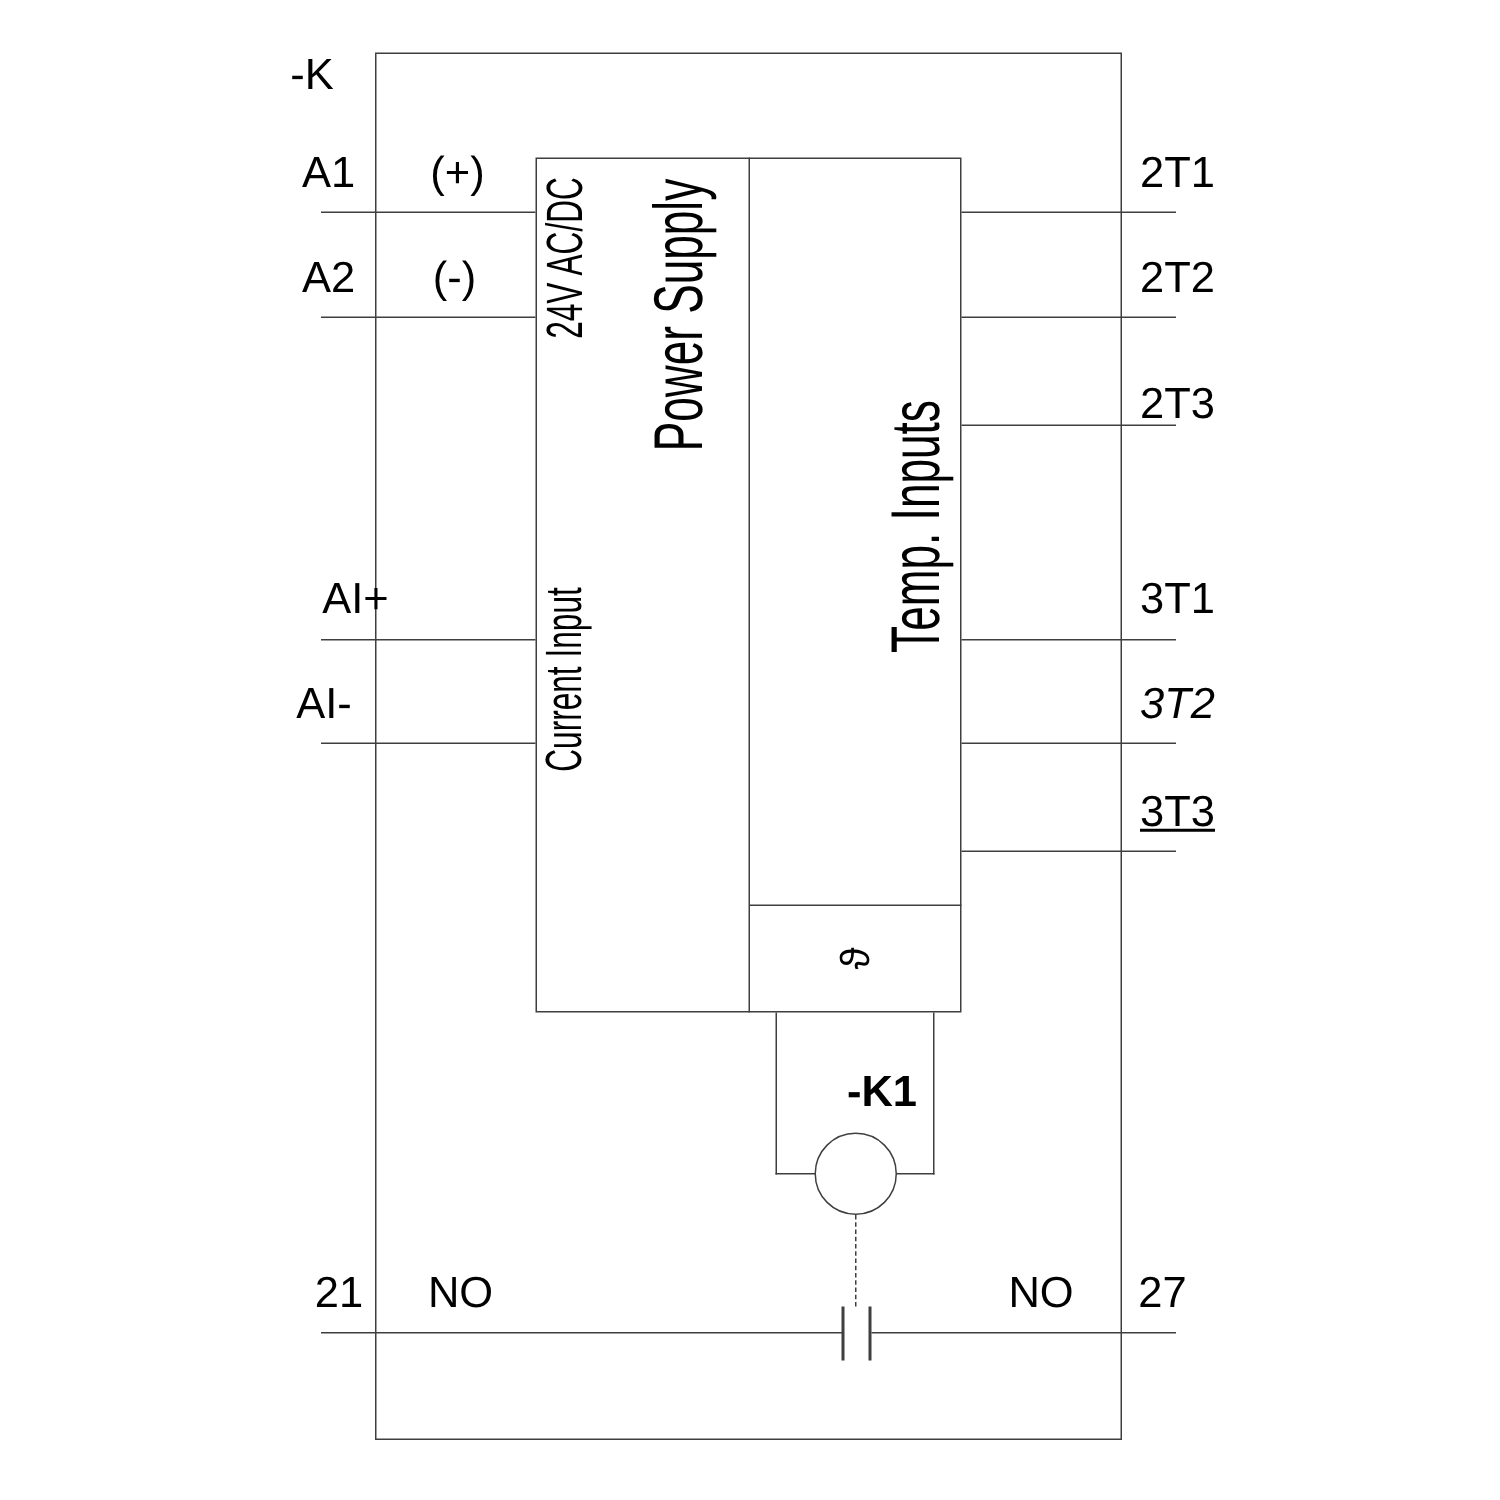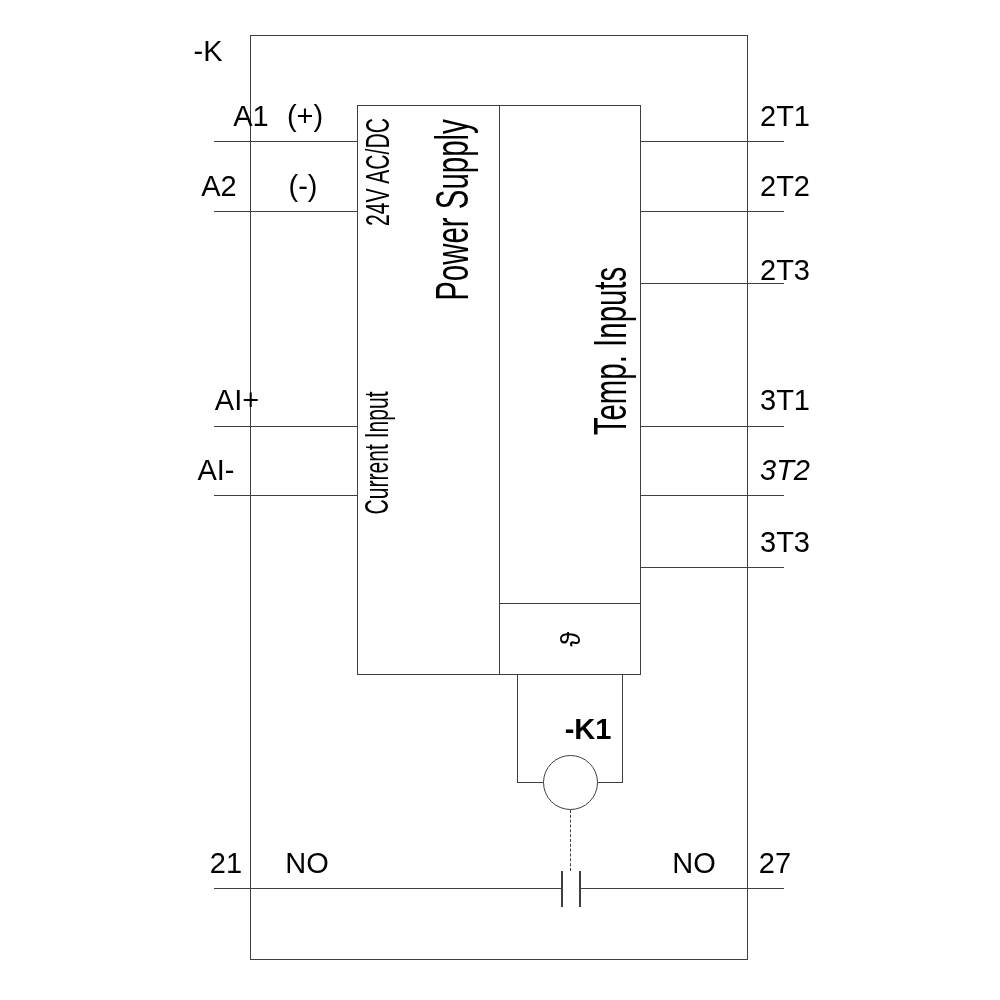--- a/index.html
+++ b/index.html
@@ -76,40 +76,40 @@
   <div class="rot rot-big" style="left:452px; top:210px;">Power Supply</div>
   <div class="rot rot-small" style="left:376px; top:453px;">Current Input</div>
   <div class="rot rot-big" style="left:610px; top:351px;">Temp. Inputs</div>
   <div class="rot rot-theta" style="left:571px; top:639px;">ϑ</div>
 
   <div class="h-line" style="left:214px; top:141px; width:143px;"></div>
   <div class="h-line" style="left:214px; top:211px; width:143px;"></div>
   <div class="h-line" style="left:214px; top:426px; width:143px;"></div>
   <div class="h-line" style="left:214px; top:495px; width:143px;"></div>
 
-  <div class="label" style="left:219px; top:116px;margin-left:32px;">A1</div>
+  <div class="label" style="left:219px; top:116px;">A1</div>
   <div class="label" style="left:305px; top:116px;">(+)</div>
   <div class="label" style="left:219px; top:186px;">A2</div>
   <div class="label" style="left:303px; top:186px;">(-)</div>
   <div class="label" style="left:220px; top:400px;margin-left:17px;">AI+</div>
   <div class="label" style="left:216px; top:470px;">AI-</div>
 
   <div class="h-line" style="left:641px; top:141px; width:143px;"></div>
   <div class="h-line" style="left:641px; top:211px; width:143px;"></div>
   <div class="h-line" style="left:641px; top:283px; width:143px;"></div>
   <div class="h-line" style="left:641px; top:426px; width:143px;"></div>
   <div class="h-line" style="left:641px; top:495px; width:143px;"></div>
   <div class="h-line" style="left:641px; top:567px; width:143px;"></div>
 
   <div class="label" style="left:785px; top:116px;">2T1</div>
   <div class="label" style="left:785px; top:186px;">2T2</div>
   <div class="label" style="left:785px; top:256px;margin-top:14px;">2T3</div>
   <div class="label" style="left:785px; top:400px;">3T1</div>
   <div class="label" style="left:785px; top:470px;font-style:italic;">3T2</div>
-  <div class="label" style="left:785px; top:542px;">3T3</div>
+  <div class="label" style="left:785px; top:542px;text-decoration:underline;">3T3</div>
 
   <div class="v-line" style="left:516.5px; top:675px; height:108px;"></div>
   <div class="v-line" style="left:621.5px; top:675px; height:108px;"></div>
   <div class="h-line" style="left:517px; top:782px; width:29px;"></div>
   <div class="h-line" style="left:595px; top:782px; width:28px;"></div>
 
   <div class="label" style="left:588px; top:729px;font-weight:bold;">-K1</div>
   <div class="circle" style="left:543px; top:755px;"></div>
 
   <div class="dash-line" style="left:569.5px; top:810px; height:61px;"></div>

